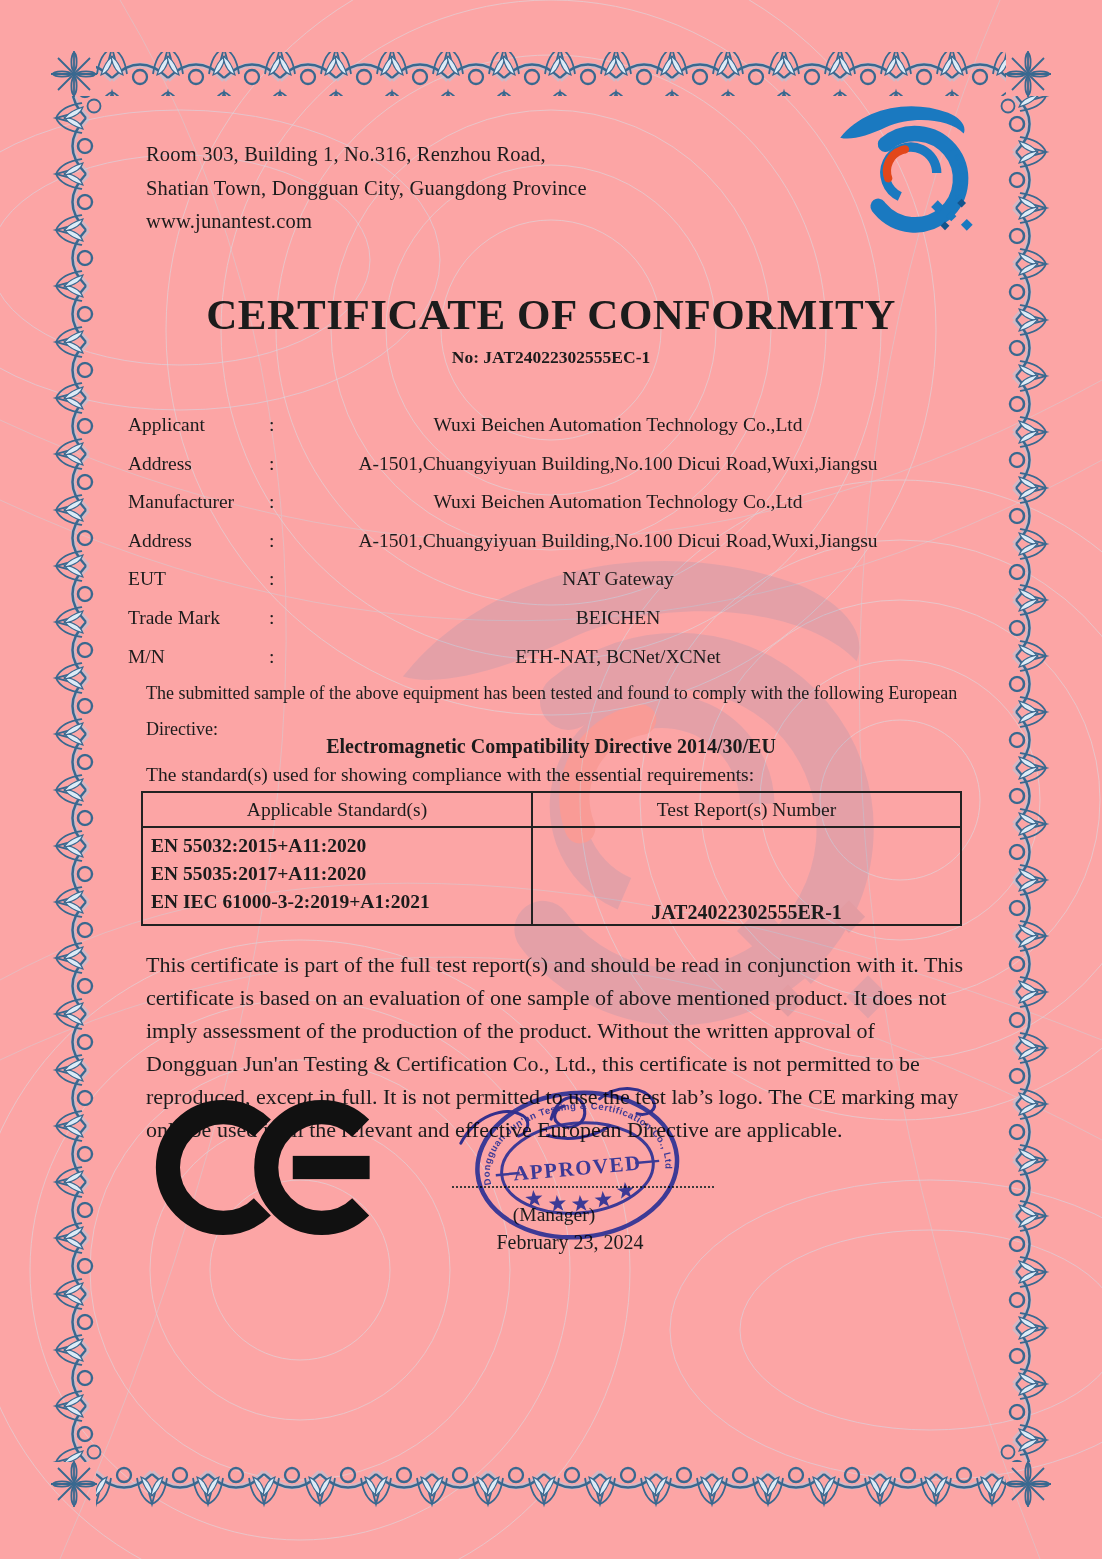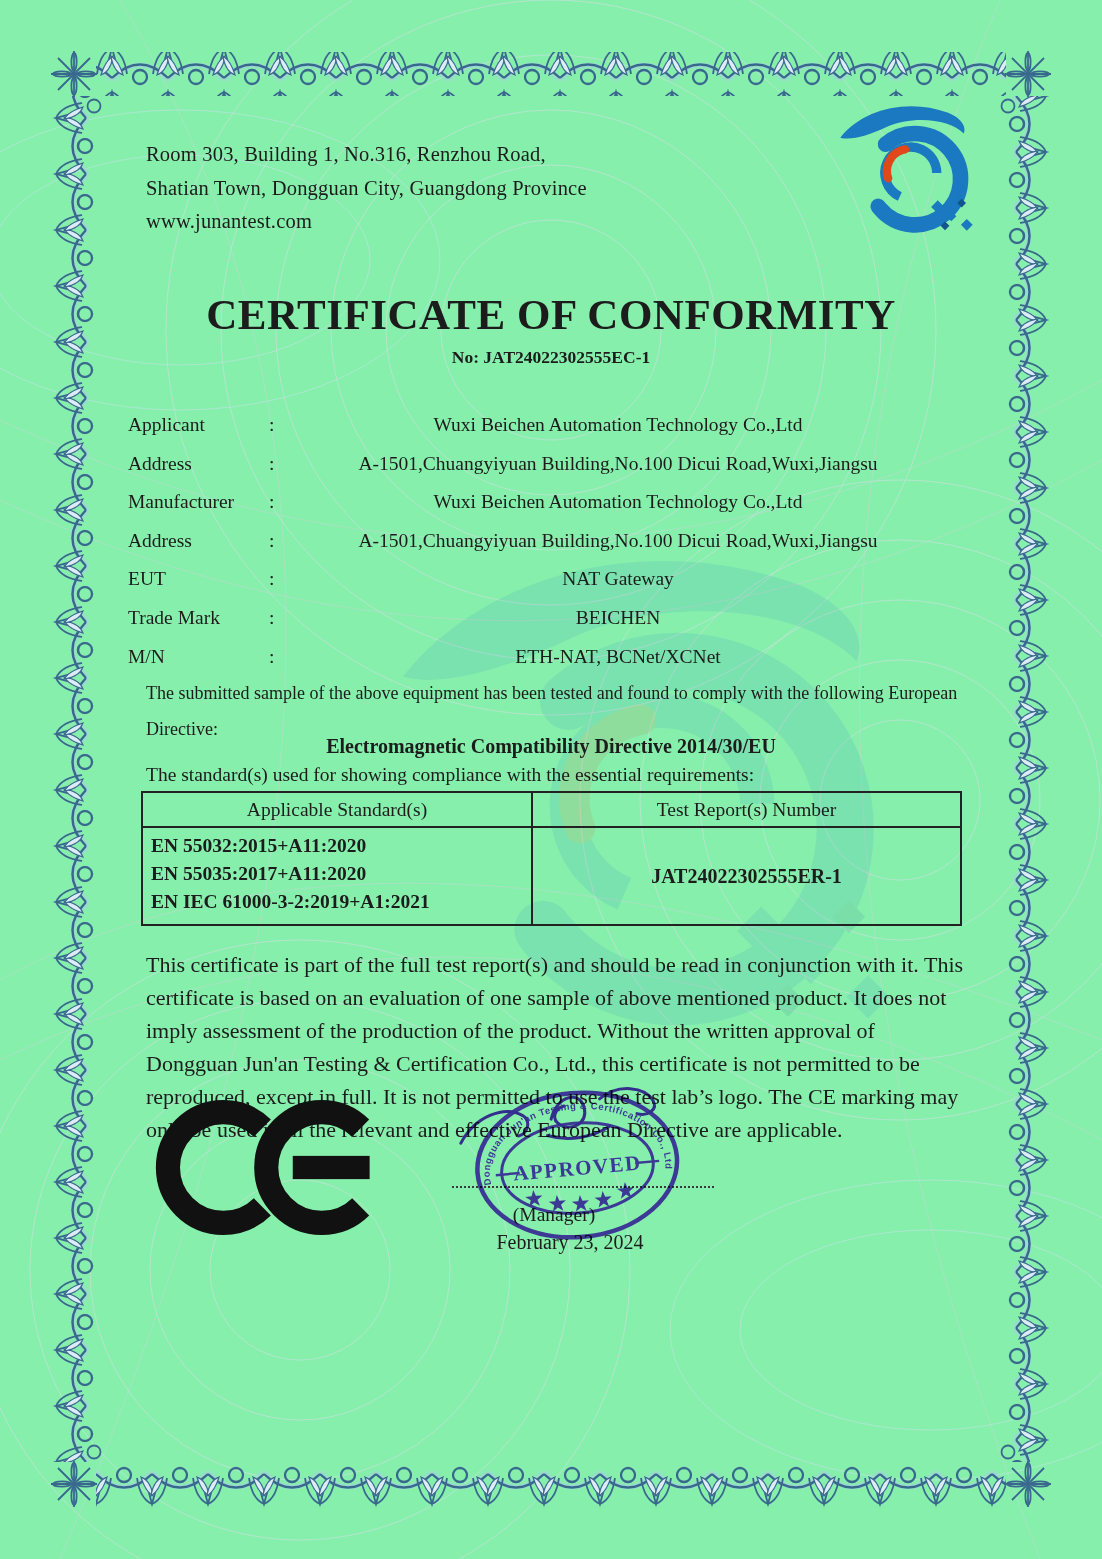--- a/index.html
+++ b/index.html
@@ -1,18 +1,18 @@
 <!DOCTYPE html>
 <html><head>
 <meta charset="utf-8">
 <style>
   html,body{margin:0;padding:0;background:#888;}
   .page{
     position:relative;width:1102px;height:1559px;margin:0 auto;
-    background:#86efac;overflow:hidden;
+    background:#fca5a5;overflow:hidden;
     font-family:"Liberation Serif","DejaVu Serif",serif;
     color:#1c1c1c;
   }
   svg{display:block;}
   .abs{position:absolute;}
   .bg-svg{left:0;top:0;z-index:0;pointer-events:none;}
   .wm-svg{z-index:1;pointer-events:none;opacity:0.10;}
   .border-svg{left:0;top:0;z-index:2;pointer-events:none;}
   .content{position:absolute;inset:0;z-index:3;}
 
@@ -27,21 +27,21 @@
   .flabel{width:141px;flex:none;}
   .fcolon{width:27px;flex:none;}
   .fvalue{flex:1;text-align:center;}
 
   .p1{left:146px;top:675px;width:812px;font-size:18px;line-height:36px;}
   .directive{left:0;right:0;top:735px;text-align:center;font-size:20px;font-weight:bold;}
   .stdintro{left:146px;top:764px;font-size:19.5px;}
 
   .stdtable{left:141px;top:791px;width:817px;border:2px solid #222;background:transparent;}
   .thead{display:flex;border-bottom:2px solid #222;height:33px;align-items:center;font-size:19.5px;}
-  .tbody{display:flex;}
+  .tbody{display:flex;align-items:flex-end;}
   .col1{width:390px;flex:none;border-right:2px solid #222;box-sizing:border-box;}
   .col2{flex:1;}
   .thead .col1,.thead .col2{text-align:center;height:100%;display:flex;align-items:center;justify-content:center;}
   .stdcell{padding:4px 6px 8px 8px;}
   .stdline{font-size:19.5px;font-weight:bold;line-height:28px;white-space:nowrap;}
   .repcell{display:flex;align-items:center;justify-content:center;font-size:20px;font-weight:bold;}
 
   .p2{left:146px;top:948px;width:818px;font-size:22px;line-height:33px;}
 
   .ce{left:153px;top:1096px;}

